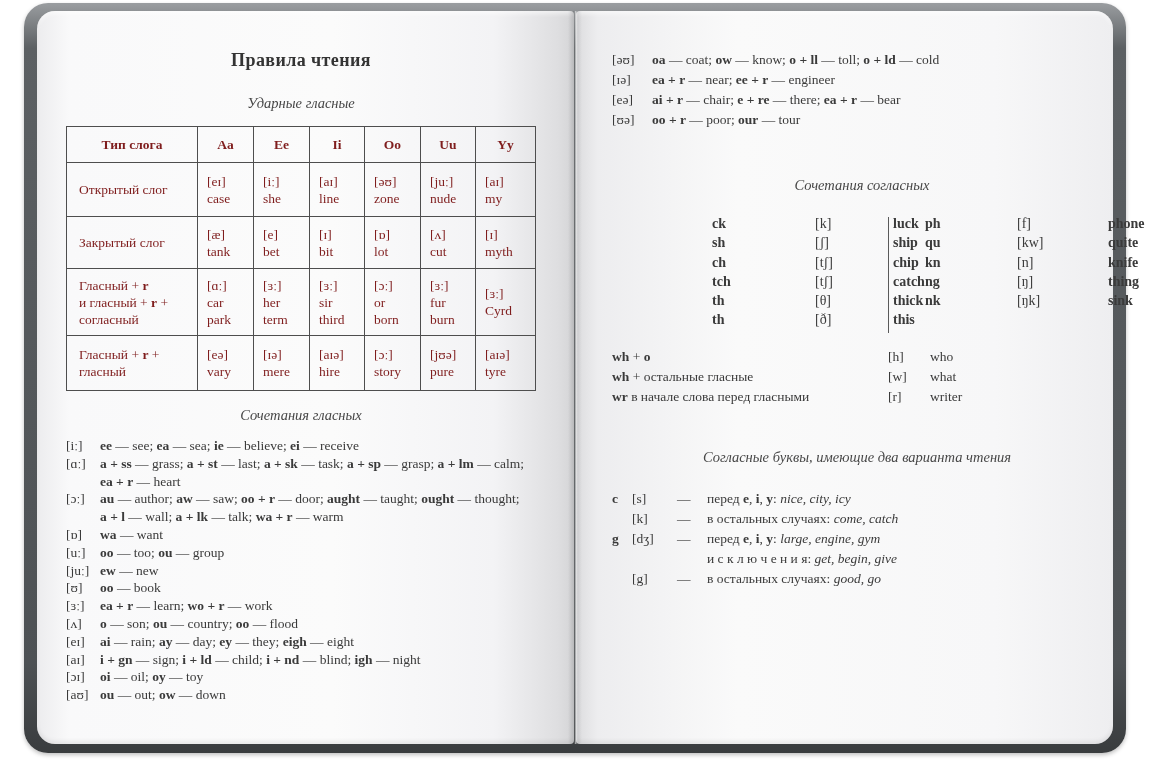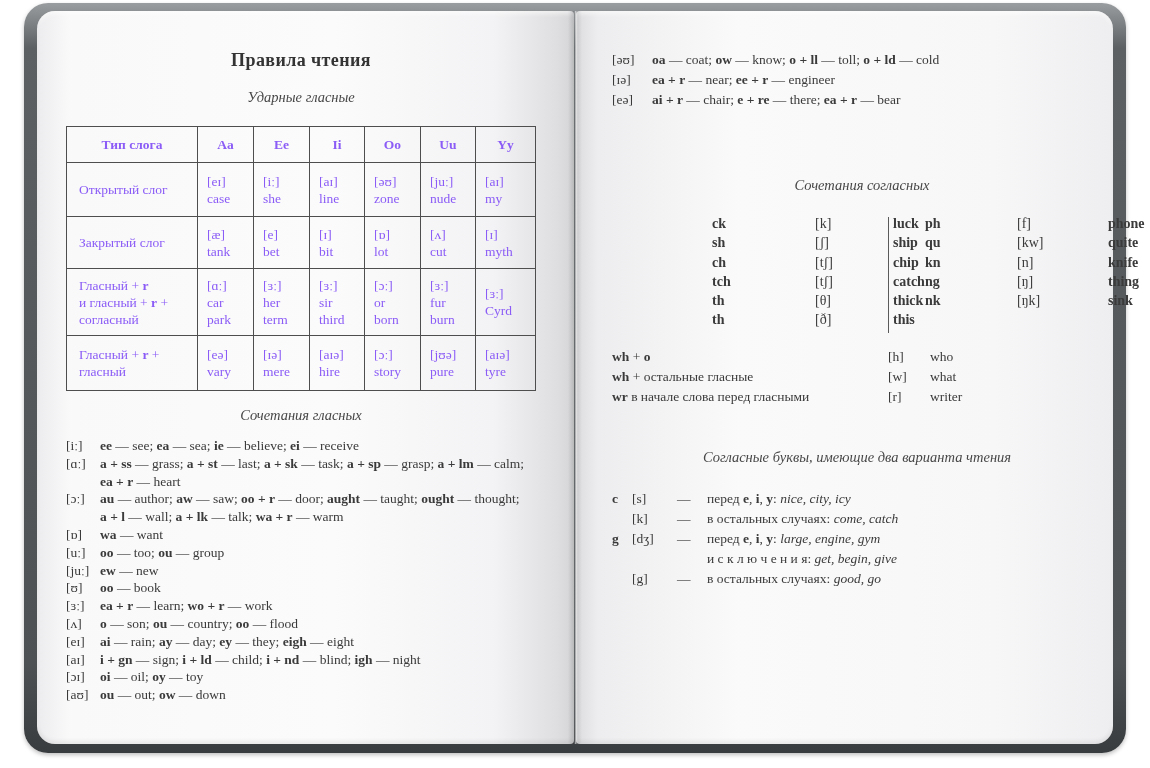--- a/index.html
+++ b/index.html
@@ -15,23 +15,23 @@
   .page-right{right:13px;border-radius:4px 18px 18px 4px;
         background:linear-gradient(90deg,#dcdcde 0%,#ededef 4%,#fafafa 30%,#f7f7f8 78%,#eeeef0 100%);}
   .spine{position:absolute;left:50%;top:8px;bottom:9px;width:14px;margin-left:-7px;
         background:linear-gradient(90deg,rgba(70,72,75,0) 0%,rgba(70,72,75,0.22) 45%,rgba(250,250,250,0.6) 52%,rgba(70,72,75,0.10) 70%,rgba(70,72,75,0) 100%);}
   .content{position:absolute;inset:0;z-index:5;}
 
   
   .lp-title{position:absolute;left:96px;top:50px;width:410px;text-align:center;
             font-size:18px;font-weight:bold;letter-spacing:0.4px;color:#343434;}
   .subtitle{font-style:italic;font-size:14.5px;text-align:center;color:#474747;}
-  .lp-sub1{position:absolute;left:96px;top:89px;width:410px;}
+  .lp-sub1{position:absolute;left:96px;top:95px;width:410px;}
   .vtable{position:absolute;left:66px;top:126px;border-collapse:collapse;table-layout:fixed;
-          font-size:13.5px;color:#8b5cf6;padding-left:36px;}
+          font-size:13.5px;color:#7f1d1d;padding-left:36px;}
   .vtable th,.vtable td{border:1px solid #4e4e4e;vertical-align:middle;padding:0;text-align:left;}
   .vtable th{font-weight:bold;text-align:center;font-size:13.5px;}
   .vtable td div{line-height:17px;}
   .vtable td.lbl{padding-left:12px;padding-right:4px;}
   .vtable td.cell{padding-left:9px;}
   .combo-list{position:absolute;left:66px;top:437px;width:500px;font-size:13.5px;}
   .ci{display:flex;}
   .cipa{width:34px;flex:none;line-height:17.8px;}
   .ctext{flex:1;}
   .cl{display:block;white-space:nowrap;line-height:17.8px;}
@@ -322,20 +322,24 @@
           <span class="dtext"><b>oa</b> — coat; <b>ow</b> — know; <b>o + ll</b> — toll; <b>o + ld</b> — cold</span>
         </div>
       <div class="di">
           <span class="dipa">[ɪə]</span>
           <span class="dtext"><b>ea + r</b> — near; <b>ee + r</b> — engineer</span>
         </div>
       <div class="di">
           <span class="dipa">[eə]</span>
           <span class="dtext"><b>ai + r</b> — chair; <b>e + re</b> — there; <b>ea + r</b> — bear</span>
         </div>
+      <div class="di">
+          <span class="dipa">[ʊə]</span>
+          <span class="dtext"><b>oo + r</b> — poor; <b>our</b> — tour</span>
+        </div>
     </div>
 
     <div class="subtitle rp-sub1">Сочетания согласных</div>
 
     <div class="cons-left">
       <div class="cons-row">
           <span class="cc">ck</span>
           <span class="cp">[k]</span>
           <span class="cw">luck</span>
         </div>

